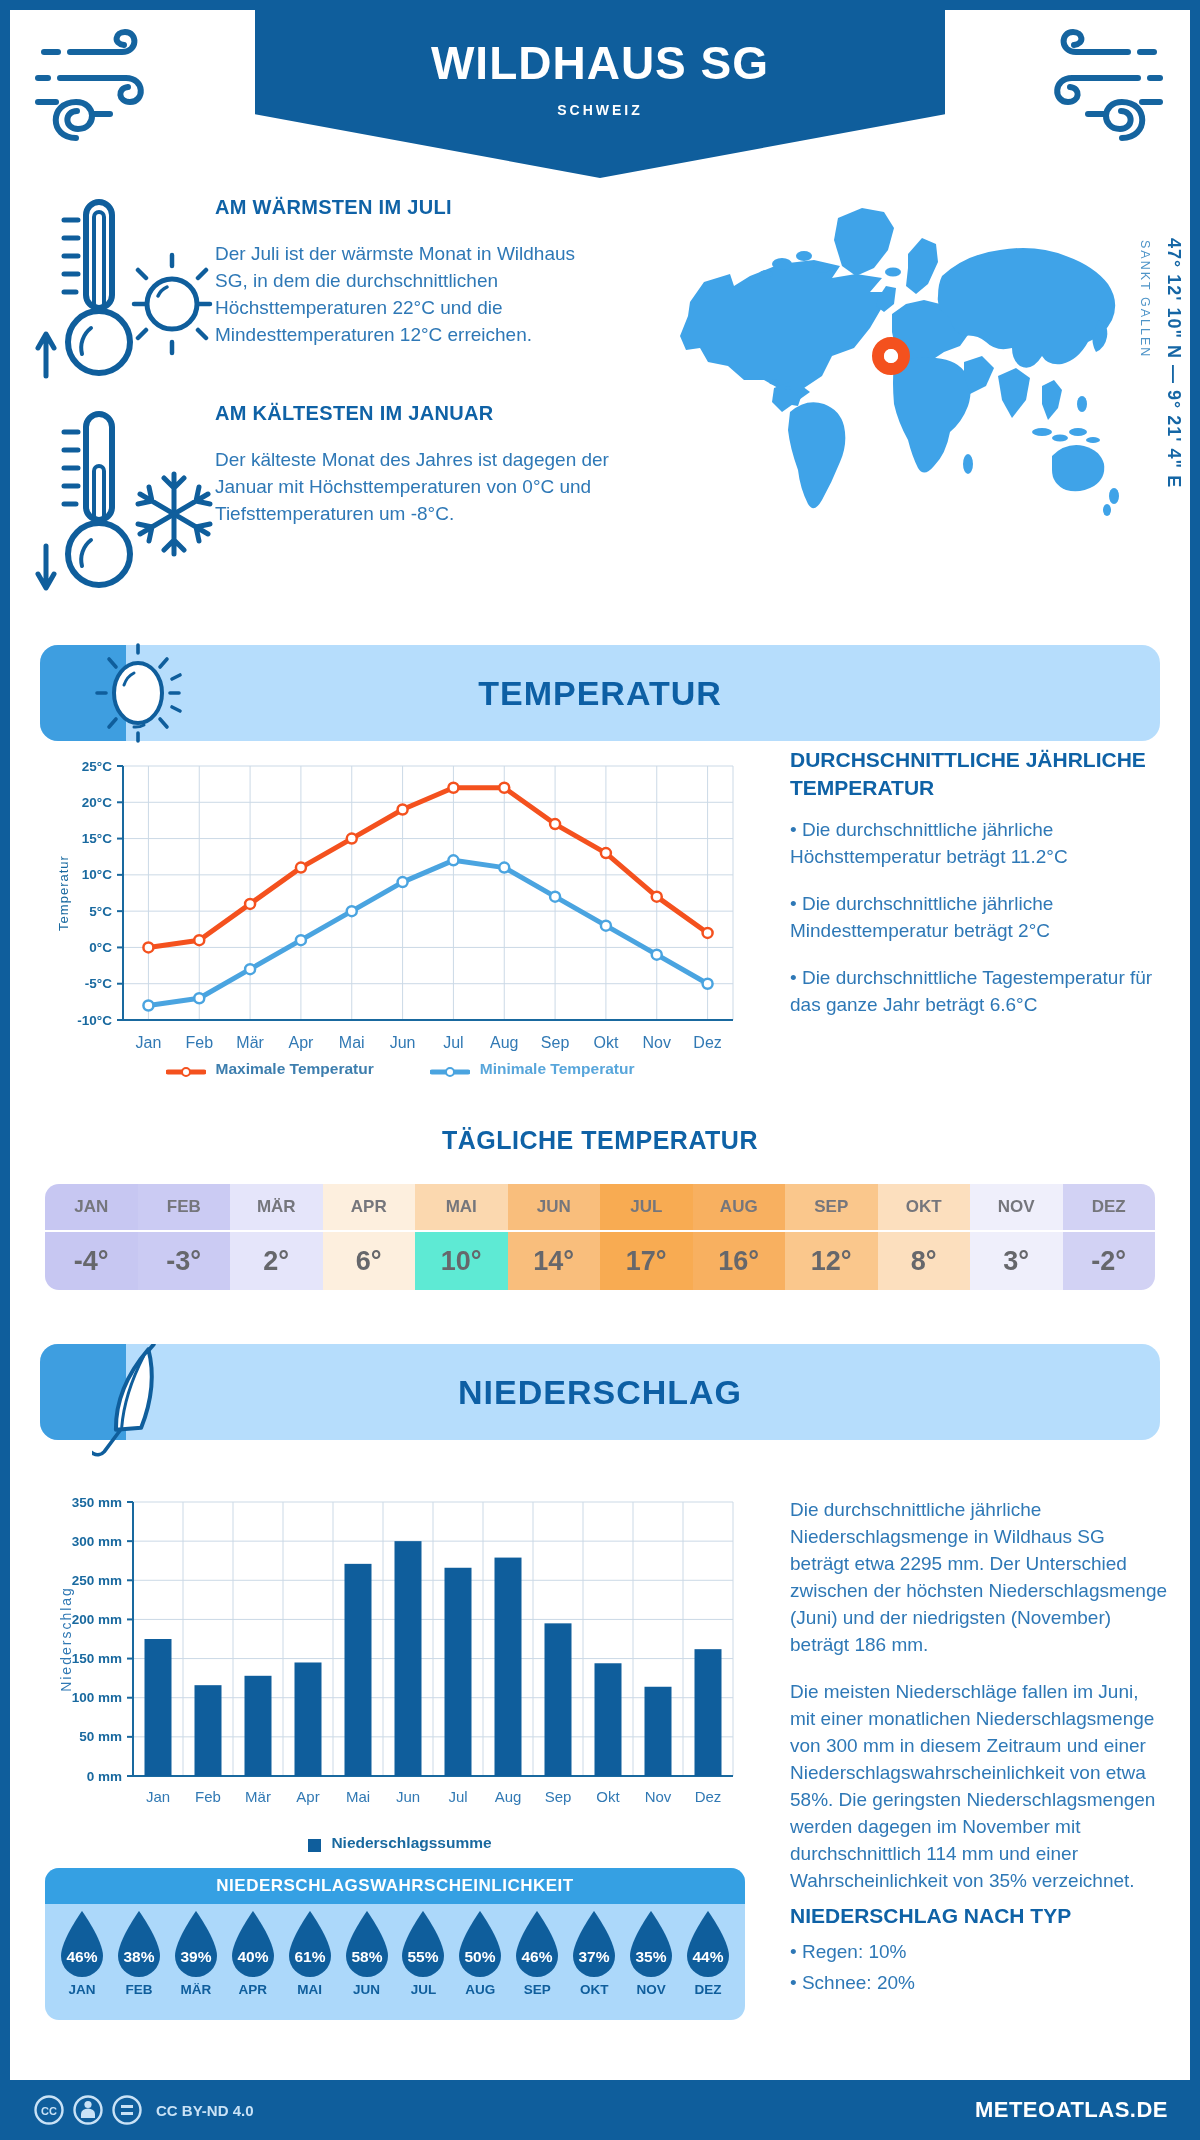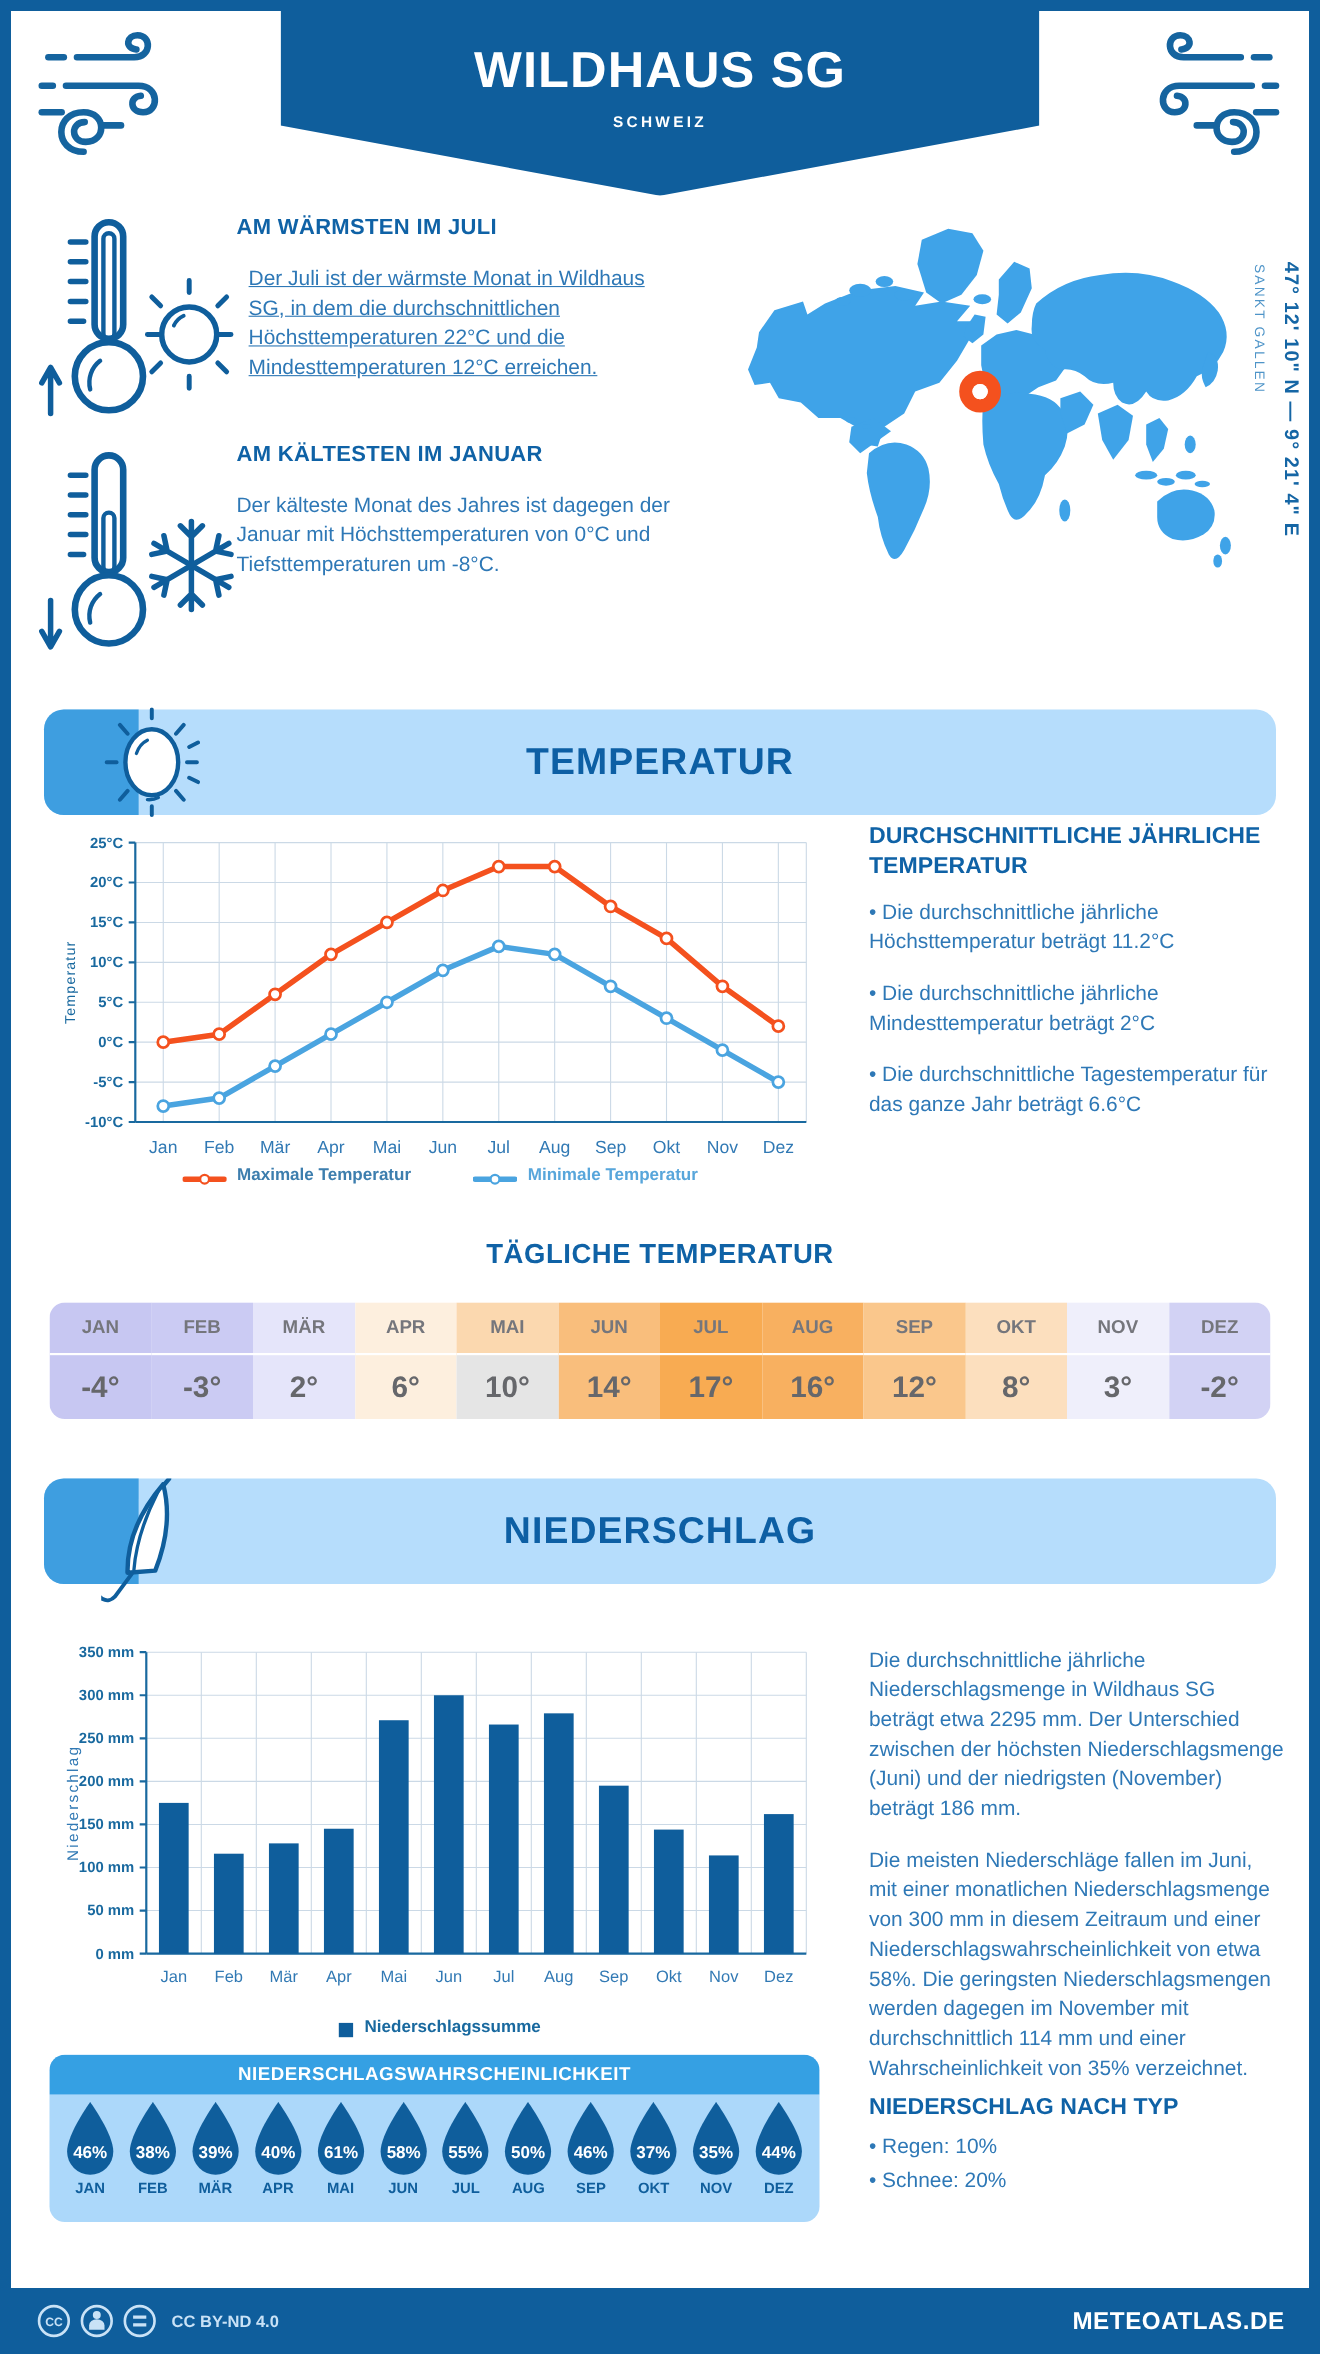--- a/index.html
+++ b/index.html
@@ -115,21 +115,21 @@
         <path d="M12 180 V140 M4 152 l8 -14 8 14" stroke-width="5"></path>
       </g>
       <g stroke-width="5">
         <circle cx="138" cy="108" r="25"></circle>
         <path d="M124 100 a18 18 0 0 1 9 -9" stroke-width="3.5"></path>
         <path d="M138 70 v-11 M138 146 v11 M176 108 h-11 M100 108 h11 M164 82 l8 -8 M112 134 l-8 8 M164 134 l8 8 M112 82 l-8 -8" stroke-width="4.5"></path>
       </g>
     </svg>
   </div>
   <div class="hl-head" style="left:215px;top:196px;">AM WÄRMSTEN IM JULI</div>
-  <div class="hl-body" style="left:226px;top:240px;text-decoration:underline;">Der Juli ist der wärmste Monat in Wildhaus SG, in dem die durchschnittlichen Höchsttemperaturen 22°C und die Mindesttemperaturen 12°C erreichen.</div>
+  <div class="hl-body" style="left:215px;top:240px;">Der Juli ist der wärmste Monat in Wildhaus SG, in dem die durchschnittlichen Höchsttemperaturen 22°C und die Mindesttemperaturen 12°C erreichen.</div>
 
   <div class="hl-icon" style="top:408px;">
     <svg width="185" height="185" viewBox="0 0 185 185" fill="none" stroke="#0F5E9C" stroke-width="6" stroke-linecap="round" stroke-linejoin="round">
       <g>
         <rect x="52" y="6" width="26" height="106" rx="13"></rect>
         <rect x="60" y="58" width="10" height="54" rx="5" stroke-width="4"></rect>
         <circle cx="65" cy="146" r="31"></circle>
         <path d="M48 158 a25 25 0 0 1 9 -26" stroke-width="4"></path>
         <path d="M30 24 h14 M30 42 h14 M30 60 h14 M30 78 h14 M30 96 h12" stroke-width="5"></path>
         <path d="M12 138 v40 M4 166 l8 14 8 -14" stroke-width="5"></path>
@@ -314,21 +314,21 @@
       <div class="dt-head" style="background: rgb(248, 171, 82);">JUL</div>
       <div class="dt-head" style="background: rgb(248, 176, 96);">AUG</div>
       <div class="dt-head" style="background: rgb(250, 199, 140);">SEP</div>
       <div class="dt-head" style="background: rgb(252, 223, 190);">OKT</div>
       <div class="dt-head" style="background: rgb(239, 239, 251);">NOV</div>
       <div class="dt-head" style="background: rgb(210, 210, 244);">DEZ</div>
       <div class="dt-val" style="background: rgb(199, 199, 242);">-4°</div>
       <div class="dt-val" style="background: rgb(203, 203, 243);">-3°</div>
       <div class="dt-val" style="background: rgb(229, 229, 250);">2°</div>
       <div class="dt-val" style="background: rgb(253, 239, 222);">6°</div>
-      <div class="dt-val" style="background: #e5e5e5;">10°</div>
+      <div class="dt-val" style="background: #5eead4;">10°</div>
       <div class="dt-val" style="background: rgb(249, 190, 124);">14°</div>
       <div class="dt-val" style="background: rgb(248, 171, 82);">17°</div>
       <div class="dt-val" style="background: rgb(248, 176, 96);">16°</div>
       <div class="dt-val" style="background: rgb(250, 199, 140);">12°</div>
       <div class="dt-val" style="background: rgb(252, 223, 190);">8°</div>
       <div class="dt-val" style="background: rgb(239, 239, 251);">3°</div>
       <div class="dt-val" style="background: rgb(210, 210, 244);">-2°</div>
     </div>
 
   <div class="sec-banner" style="top:1344px;">

